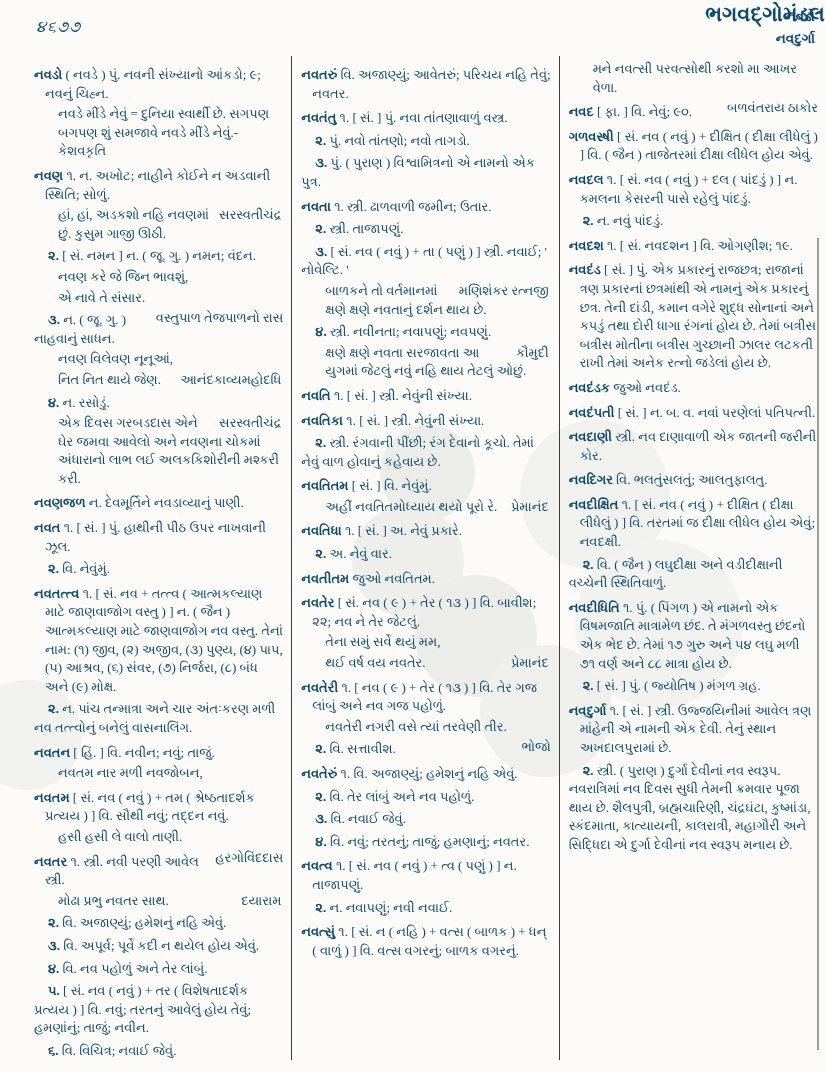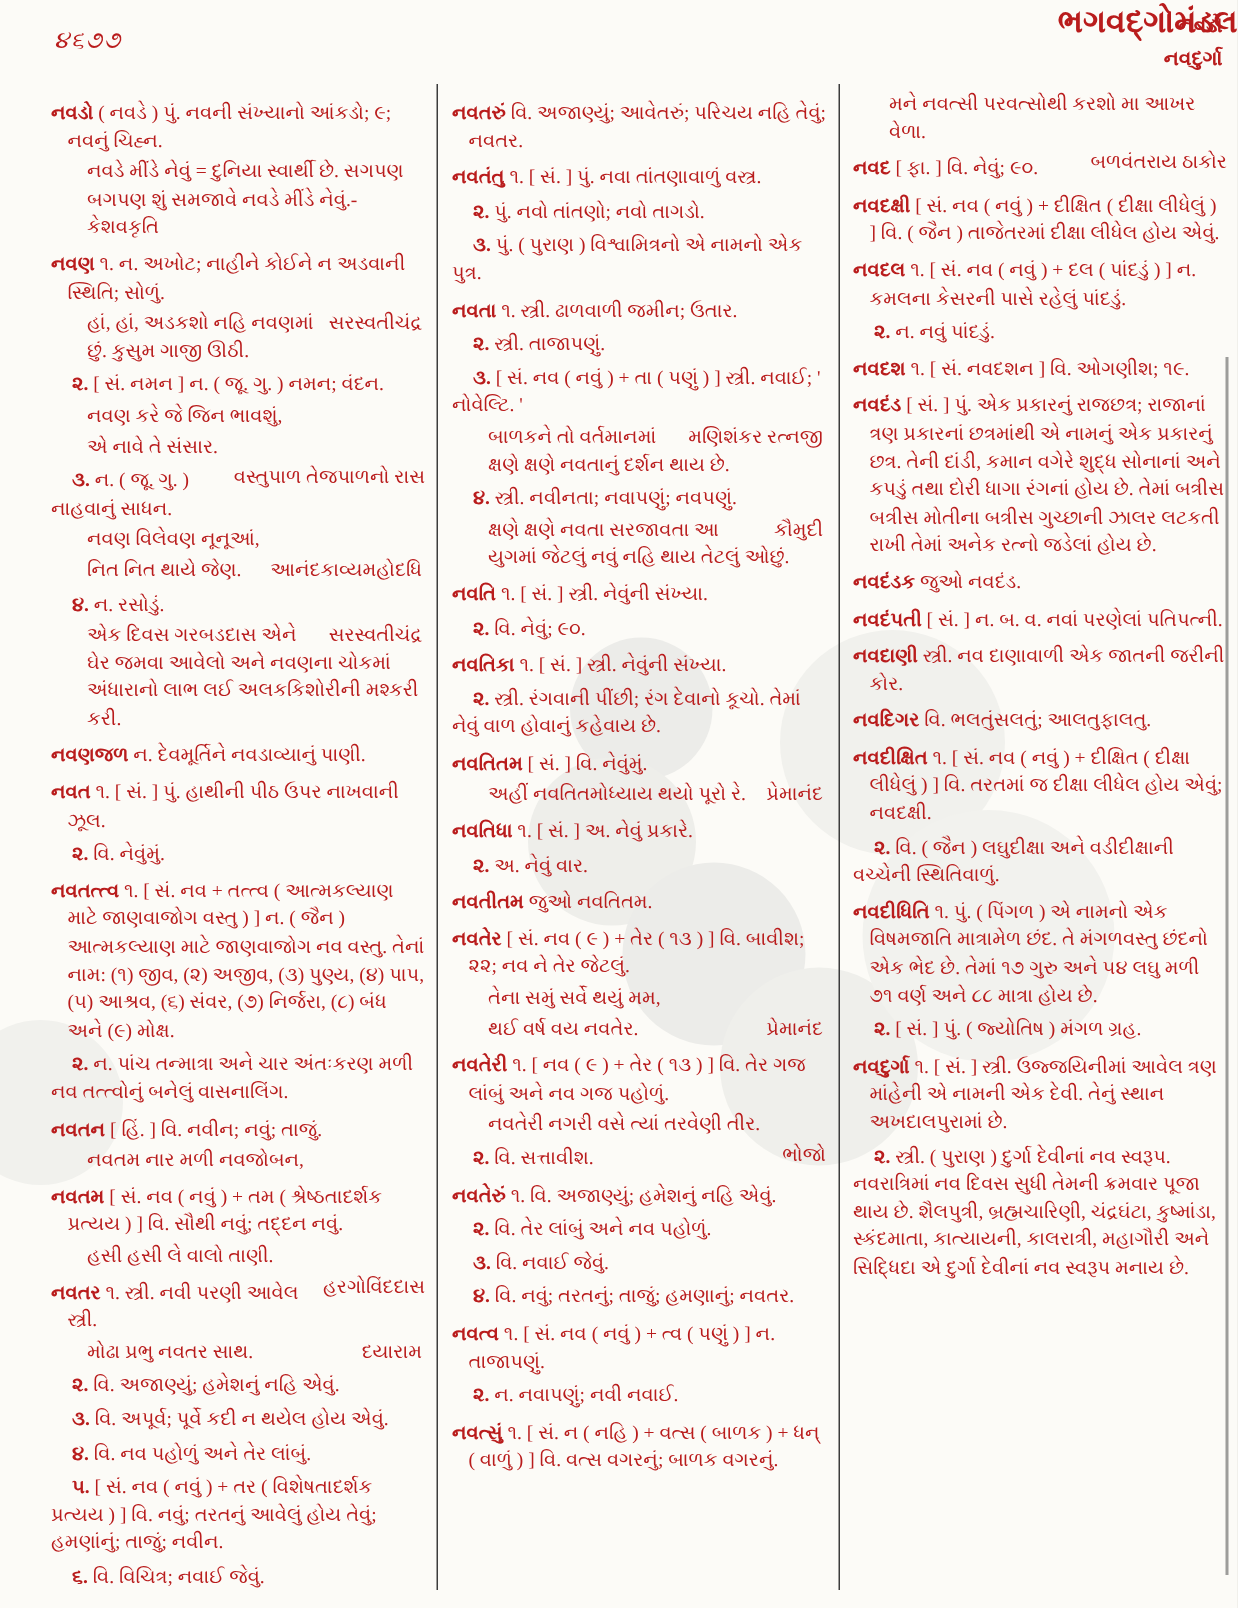--- a/index.html
+++ b/index.html
@@ -1,20 +1,20 @@
 <!DOCTYPE html>
 <html><head>
 <meta charset="utf-8">
 <style>
   html,body { margin:0; padding:0; background:#e9e7e2; }
   .page {
     position:relative; width:825px; height:1072px; margin:0 auto;
     background:#fcfbf7; overflow:hidden;
     font-family:"Liberation Serif","DejaVu Serif",serif;
-    color:#b91c1c;
+    color:#0c4a6e;
   }
   
   .wm { position:absolute; border-radius:50%; z-index:0; }
   
   .scan-edge { position:absolute; right:6px; top:238px; width:2px; height:812px; background:#6a6a6a; opacity:.65; z-index:0; }
 
   .pagenum {
     position:absolute; left:36px; top:18px; font-size:16px;
     font-style:italic; letter-spacing:1px; z-index:2;
   }
@@ -107,21 +107,20 @@
         <div class="blk entry"><span class="hw">નવતંતુ </span><span>૧. [ સં. ] પું. નવા તાંતણાવાળું વસ્ત્ર.</span></div>
         <div class="blk sense"><span class="hw">૨. </span><span>પું. નવો તાંતણો; નવો તાગડો.</span></div>
         <div class="blk sense"><span class="hw">૩. </span><span>પું. ( પુરાણ ) વિશ્વામિત્રનો એ નામનો એક પુત્ર.</span></div>
         <div class="blk entry"><span class="hw">નવતા </span><span>૧. સ્ત્રી. ઢાળવાળી જમીન; ઉતાર.</span></div>
         <div class="blk sense"><span class="hw">૨. </span><span>સ્ત્રી. તાજાપણું.</span></div>
         <div class="blk sense"><span class="hw">૩. </span><span>[ સં. નવ ( નવું ) + તા ( પણું ) ] સ્ત્રી. નવાઈ; ' નોવેલ્ટિ. '</span></div>
         <div class="blk quote"><span class="src">મણિશંકર રત્નજી</span><span>બાળકને તો વર્તમાનમાં ક્ષણે ક્ષણે નવતાનું દર્શન થાય છે.</span></div>
         <div class="blk sense"><span class="hw">૪. </span><span>સ્ત્રી. નવીનતા; નવાપણું; નવપણું.</span></div>
         <div class="blk quote"><span class="src">કૌમુદી</span><span>ક્ષણે ક્ષણે નવતા સરજાવતા આ યુગમાં જેટલું નવું નહિ થાય તેટલું ઓછું.</span></div>
         <div class="blk entry"><span class="hw">નવતિ </span><span>૧. [ સં. ] સ્ત્રી. નેવુંની સંખ્યા.</span></div>
-        <div class="blk sense"><span class="hw">૨. </span><span>વિ. નેવું; ૯૦.</span></div>
         <div class="blk entry"><span class="hw">નવતિકા </span><span>૧. [ સં. ] સ્ત્રી. નેવુંની સંખ્યા.</span></div>
         <div class="blk sense"><span class="hw">૨. </span><span>સ્ત્રી. રંગવાની પીંછી; રંગ દેવાનો કૂચો. તેમાં નેવું વાળ હોવાનું કહેવાય છે.</span></div>
         <div class="blk entry"><span class="hw">નવતિતમ </span><span>[ સં. ] વિ. નેવુંમું.</span></div>
         <div class="blk quote"><span class="src">પ્રેમાનંદ</span><span>અહીં નવતિતમોધ્યાય થયો પૂરો રે.</span></div>
         <div class="blk entry"><span class="hw">નવતિધા </span><span>૧. [ સં. ] અ. નેવું પ્રકારે.</span></div>
         <div class="blk sense"><span class="hw">૨. </span><span>અ. નેવું વાર.</span></div>
         <div class="blk entry"><span class="hw">નવતીતમ </span><span>જુઓ નવતિતમ.</span></div>
         <div class="blk entry"><span class="hw">નવતેર </span><span>[ સં. નવ ( ૯ ) + તેર ( ૧૩ ) ] વિ. બાવીશ; ૨૨; નવ ને તેર જેટલું.</span></div>
         <div class="blk quote"><span>તેના સમું સર્વે થયું મમ,</span></div>
         <div class="blk quote"><span class="src">પ્રેમાનંદ</span><span>થઈ વર્ષ વય નવતેર.</span></div>
@@ -138,21 +137,21 @@
         <div class="blk entry"><span class="hw">નવત્વ </span><span>૧. [ સં. નવ ( નવું ) + ત્વ ( પણું ) ] ન. તાજાપણું.</span></div>
         <div class="blk sense"><span class="hw">૨. </span><span>ન. નવાપણું; નવી નવાઈ.</span></div>
         <div class="blk entry"><span class="hw">નવત્સું </span><span>૧. [ સં. ન ( નહિ ) + વત્સ ( બાળક ) + ધન્ ( વાળું ) ] વિ. વત્સ વગરનું; બાળક વગરનું.</span></div>
       </div>
     <div class="col ruled">
         <div class="blk quote"><span>મને નવત્સી પરવત્સોથી કરશો મા આખર વેળા.</span></div>
         <div class="blk attr">
           <span class="src">બળવંતરાય ઠાકોર</span>
         </div>
         <div class="blk entry"><span class="hw">નવદ </span><span>[ ફા. ] વિ. નેવું; ૯૦.</span></div>
-        <div class="blk entry"><span class="hw">નવદક્ષી </span><span>[ સં. નવ ( નવું ) + દીક્ષિત ( દીક્ષા લીધેલું ) ] વિ. ( જૈન ) તાજેતરમાં દીક્ષા લીધેલ હોય એવું.</span></div>
+        <div class="blk entry"><span class="hw">ગળવસ્ષી </span><span>[ સં. નવ ( નવું ) + દીક્ષિત ( દીક્ષા લીધેલું ) ] વિ. ( જૈન ) તાજેતરમાં દીક્ષા લીધેલ હોય એવું.</span></div>
         <div class="blk entry"><span class="hw">નવદલ </span><span>૧. [ સં. નવ ( નવું ) + દલ ( પાંદડું ) ] ન. કમલના કેસરની પાસે રહેલું પાંદડું.</span></div>
         <div class="blk sense"><span class="hw">૨. </span><span>ન. નવું પાંદડું.</span></div>
         <div class="blk entry"><span class="hw">નવદશ </span><span>૧. [ સં. નવદશન ] વિ. ઓગણીશ; ૧૯.</span></div>
         <div class="blk entry"><span class="hw">નવદંડ </span><span>[ સં. ] પું. એક પ્રકારનું રાજછત્ર; રાજાનાં ત્રણ પ્રકારનાં છત્રમાંથી એ નામનું એક પ્રકારનું છત્ર. તેની દાંડી, કમાન વગેરે શુદ્ધ સોનાનાં અને કપડું તથા દોરી ધાગા રંગનાં હોય છે. તેમાં બત્રીસ બત્રીસ મોતીના બત્રીસ ગુચ્છાની ઝાલર લટકતી રાખી તેમાં અનેક રત્નો જડેલાં હોય છે.</span></div>
         <div class="blk entry"><span class="hw">નવદંડક </span><span>જુઓ નવદંડ.</span></div>
         <div class="blk entry"><span class="hw">નવદંપતી </span><span>[ સં. ] ન. બ. વ. નવાં પરણેલાં પતિપત્ની.</span></div>
         <div class="blk entry"><span class="hw">નવદાણી </span><span>સ્ત્રી. નવ દાણાવાળી એક જાતની જરીની કોર.</span></div>
         <div class="blk entry"><span class="hw">નવદિગર </span><span>વિ. ભલતુંસલતું; આલતુફાલતુ.</span></div>
         <div class="blk entry"><span class="hw">નવદીક્ષિત </span><span>૧. [ સં. નવ ( નવું ) + દીક્ષિત ( દીક્ષા લીધેલું ) ] વિ. તરતમાં જ દીક્ષા લીધેલ હોય એવું; નવદક્ષી.</span></div>
         <div class="blk sense"><span class="hw">૨. </span><span>વિ. ( જૈન ) લઘુદીક્ષા અને વડીદીક્ષાની વચ્ચેની સ્થિતિવાળું.</span></div>

